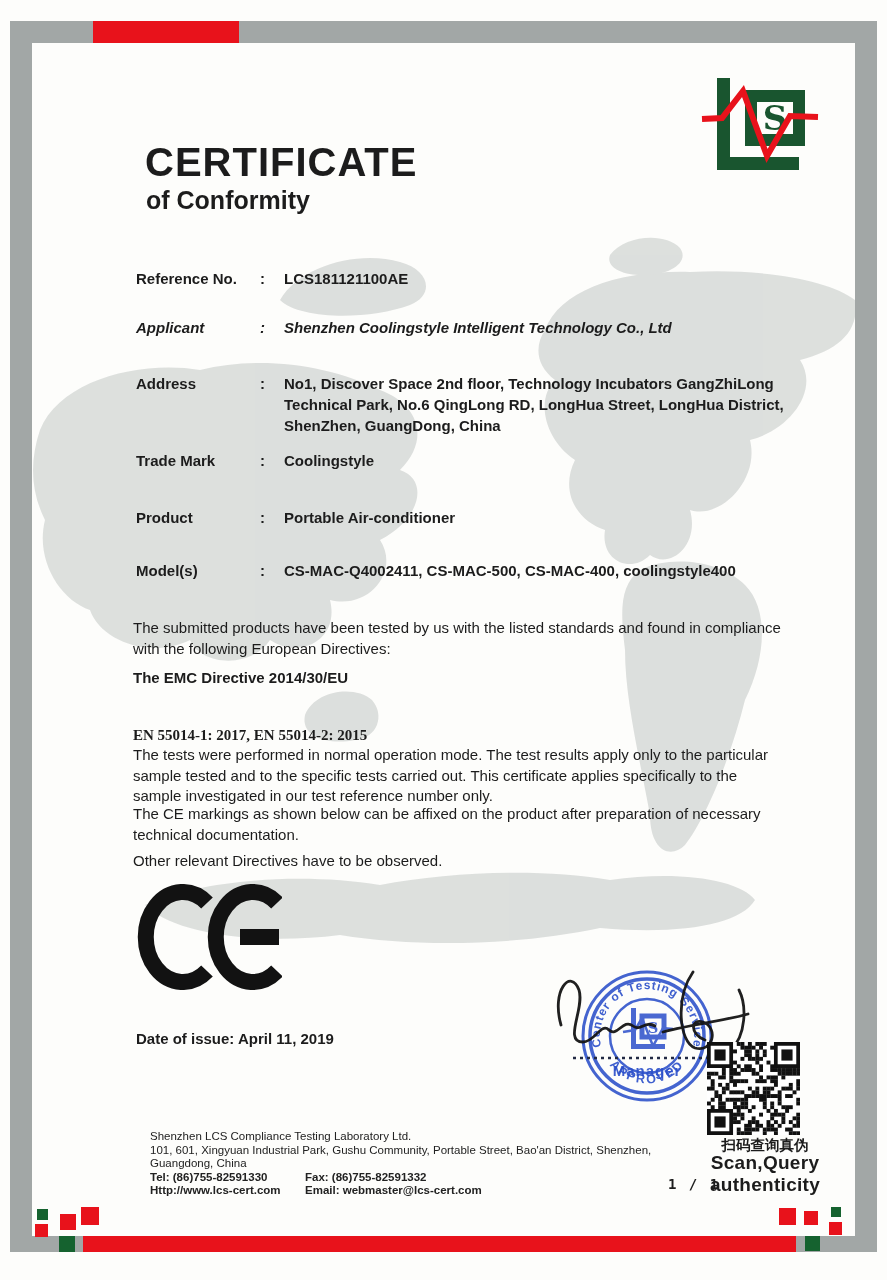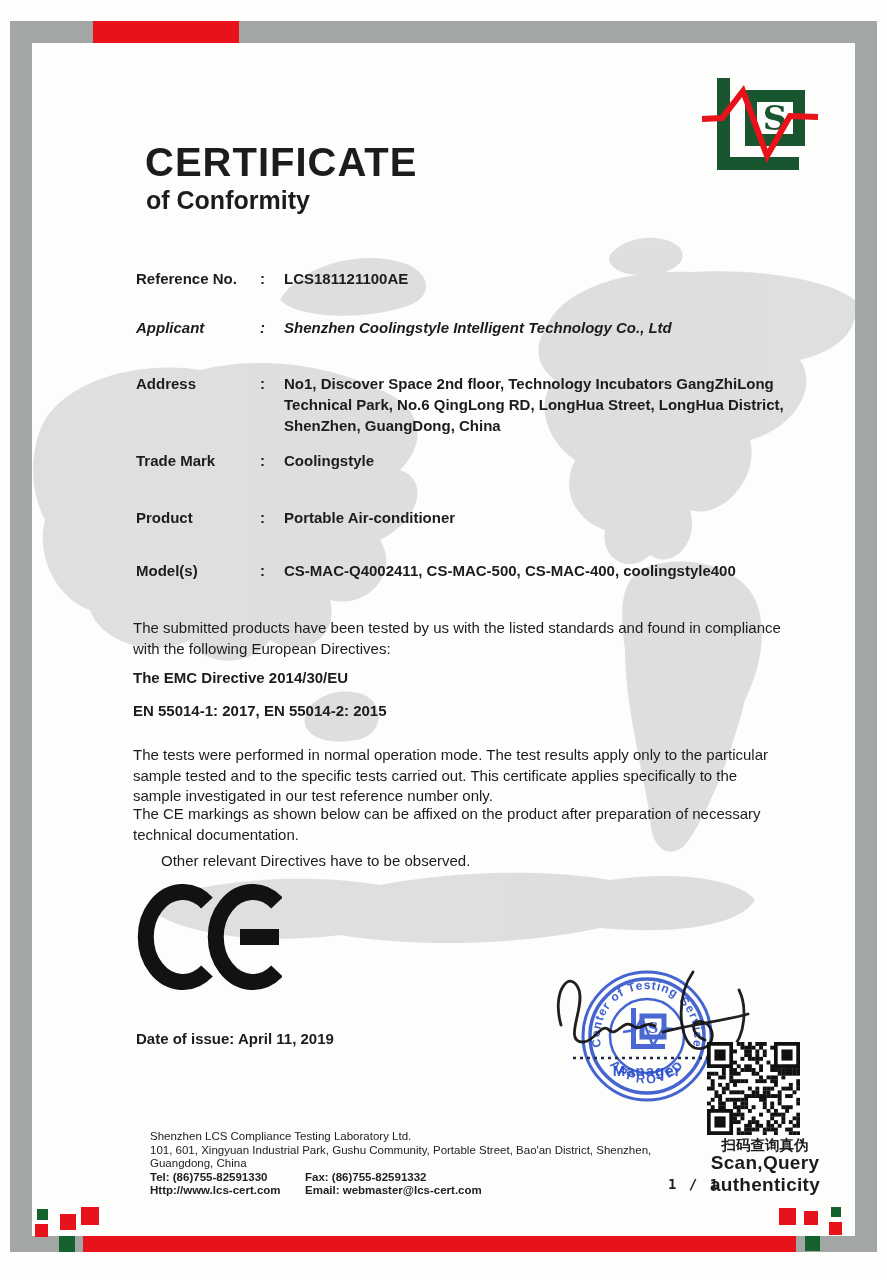--- a/index.html
+++ b/index.html
@@ -124,24 +124,24 @@
       <span class="val">Portable Air-conditioner</span>
     </div>
     <div class="field-row" style="top:560px;">
       <span class="lab">Model(s)</span>
       <span class="sep">:</span>
       <span class="val">CS-MAC-Q4002411, CS-MAC-500, CS-MAC-400, coolingstyle400</span>
     </div>
 
     <div class="para" style="top:618px;width:655px;">The submitted products have been tested by us with the listed standards and found in compliance with the following European Directives:</div>
     <div class="para bold" style="top:668px;">The EMC Directive 2014/30/EU</div>
-    <div class="para bold" style="top:701px;">EN 55014-1: 2017, EN 55014-2: 2015</div>
+    <div class="para bold" style="top:725px;font-family:Liberation Serif, serif;">EN 55014-1: 2017, EN 55014-2: 2015</div>
     <div class="para" style="top:745px;width:655px;">The tests were performed in normal operation mode. The test results apply only to the particular sample tested and to the specific tests carried out. This certificate applies specifically to the sample investigated in our test reference number only.</div>
     <div class="para" style="top:804px;width:640px;">The CE markings as shown below can be affixed on the product after preparation of necessary technical documentation.</div>
-    <div class="para" style="top:851px;margin-left:28px;">Other relevant Directives have to be observed.</div>
+    <div class="para" style="top:851px;">Other relevant Directives have to be observed.</div>
 
     <div class="ce-wrap">
       <svg width="152" height="106" viewBox="0 0 152 106">
         <g fill="none" stroke="#121212" stroke-width="16">
           <path d="M77,19 A37,45 0 1 0 77,87"></path>
           <path d="M147,19 A37,45 0 1 0 147,87"></path>
           <path d="M110,53 L149,53"></path>
         </g>
       </svg>
     </div>

